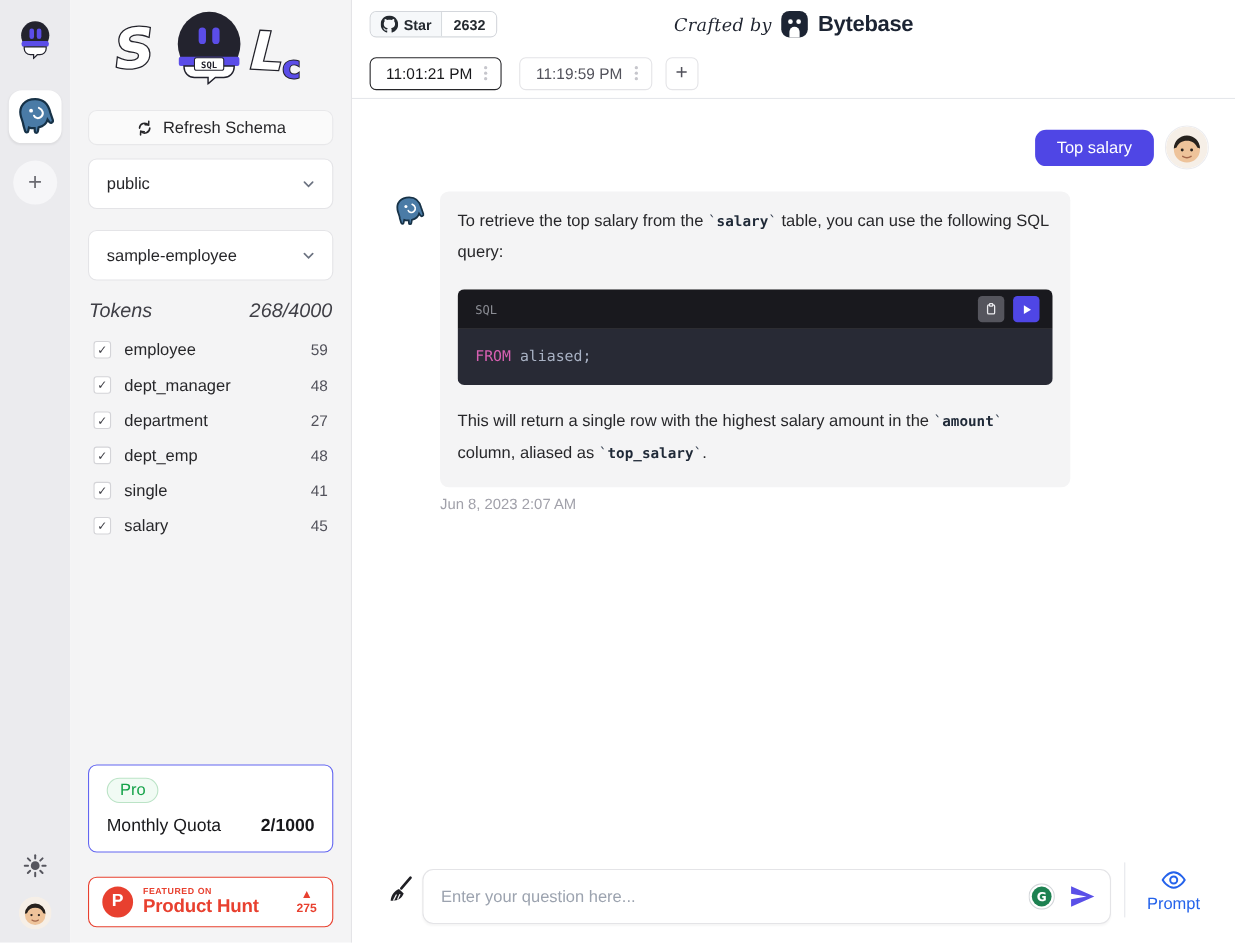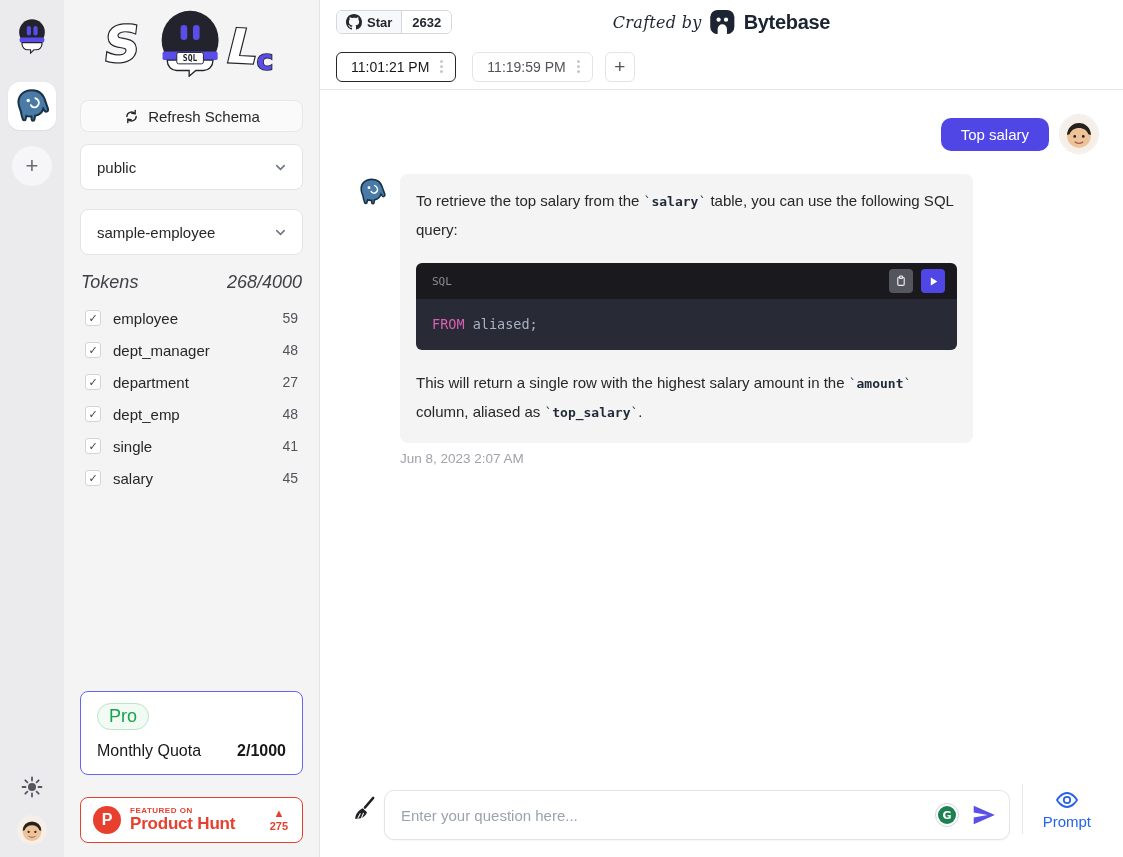--- a/index.html
+++ b/index.html
@@ -39,21 +39,21 @@
   .table-list { margin-top:9px; }
   .trow { height:32px; display:flex; align-items:center; font-size:15px; color:#27272a; }
   .cbox { width:16px; height:16px; background:#fff; border:1px solid #d4d4d8; border-radius:3px;
     display:flex; align-items:center; justify-content:center; font-size:11px; color:#3f3f46;
     margin:0 12px 0 5px; cursor:pointer; flex-shrink:0; }
   .trow .tname { flex:1; }
   .trow .tcount { font-size:14px; color:#52525b; padding-right:5px; }
   .side-spacer { flex:1; }
   .quota-card { border:1px solid #6366f1; background:#fff; border-radius:8px;
     padding:11px 16px 14px; }
-  .pro-pill { display:inline-block; font-size:18px; color:#16a34a; background:#f1fbf4;
+  .pro-pill { display:inline-block; font-size:15px; color:#16a34a; background:#f1fbf4;
     border:1px solid #bbe3c6; border-radius:999px; padding:2px 11px;text-align:right; }
   .quota-row { margin-top:12px; display:flex; justify-content:space-between; align-items:center; }
   .quota-label { font-size:16px; color:#18181b; }
   .quota-value { font-size:16px; font-weight:700; color:#18181b; }
   .ph-badge { margin-top:22px; border:1px solid #e8402f; background:#fff; border-radius:8px;
     height:46px; display:flex; align-items:center; padding:0 12px; gap:9px; cursor:pointer; }
   .ph-logo { width:28px; height:28px; border-radius:50%; background:#e8402f; color:#fff;
     display:flex; align-items:center; justify-content:center; font-weight:700; font-size:16px;
     flex-shrink:0; }
   .ph-mid { flex:1; line-height:1.05; }

